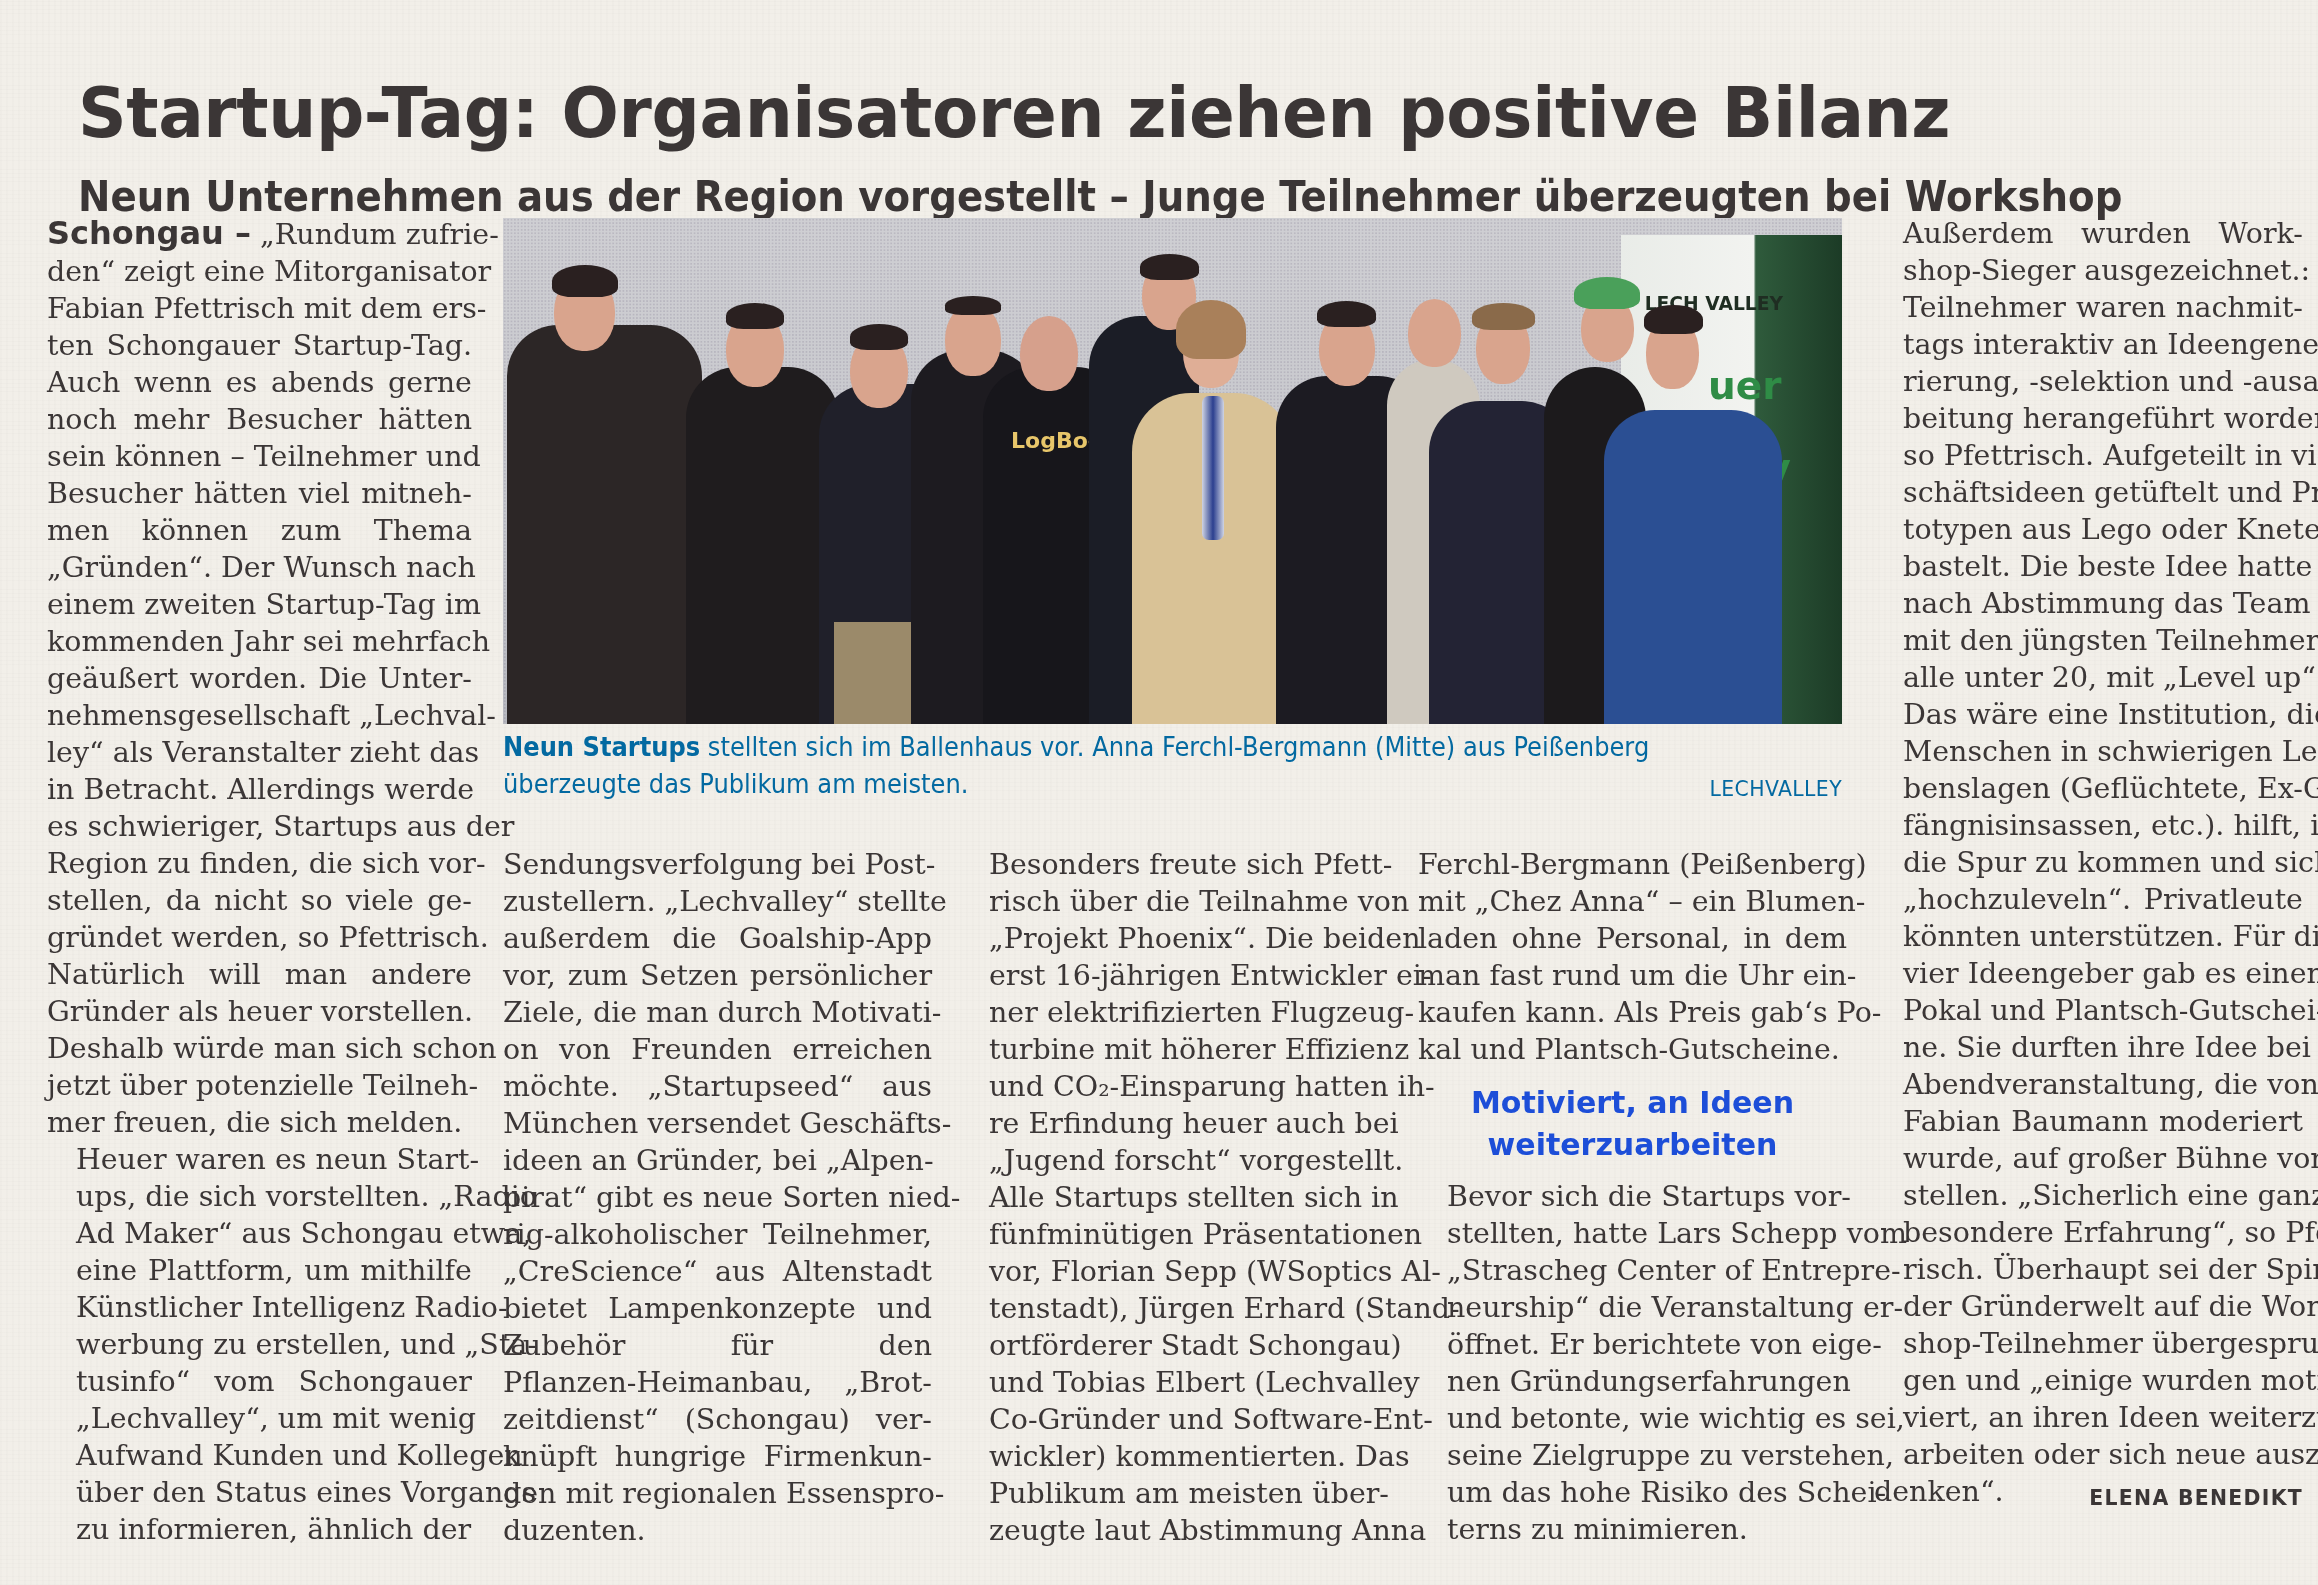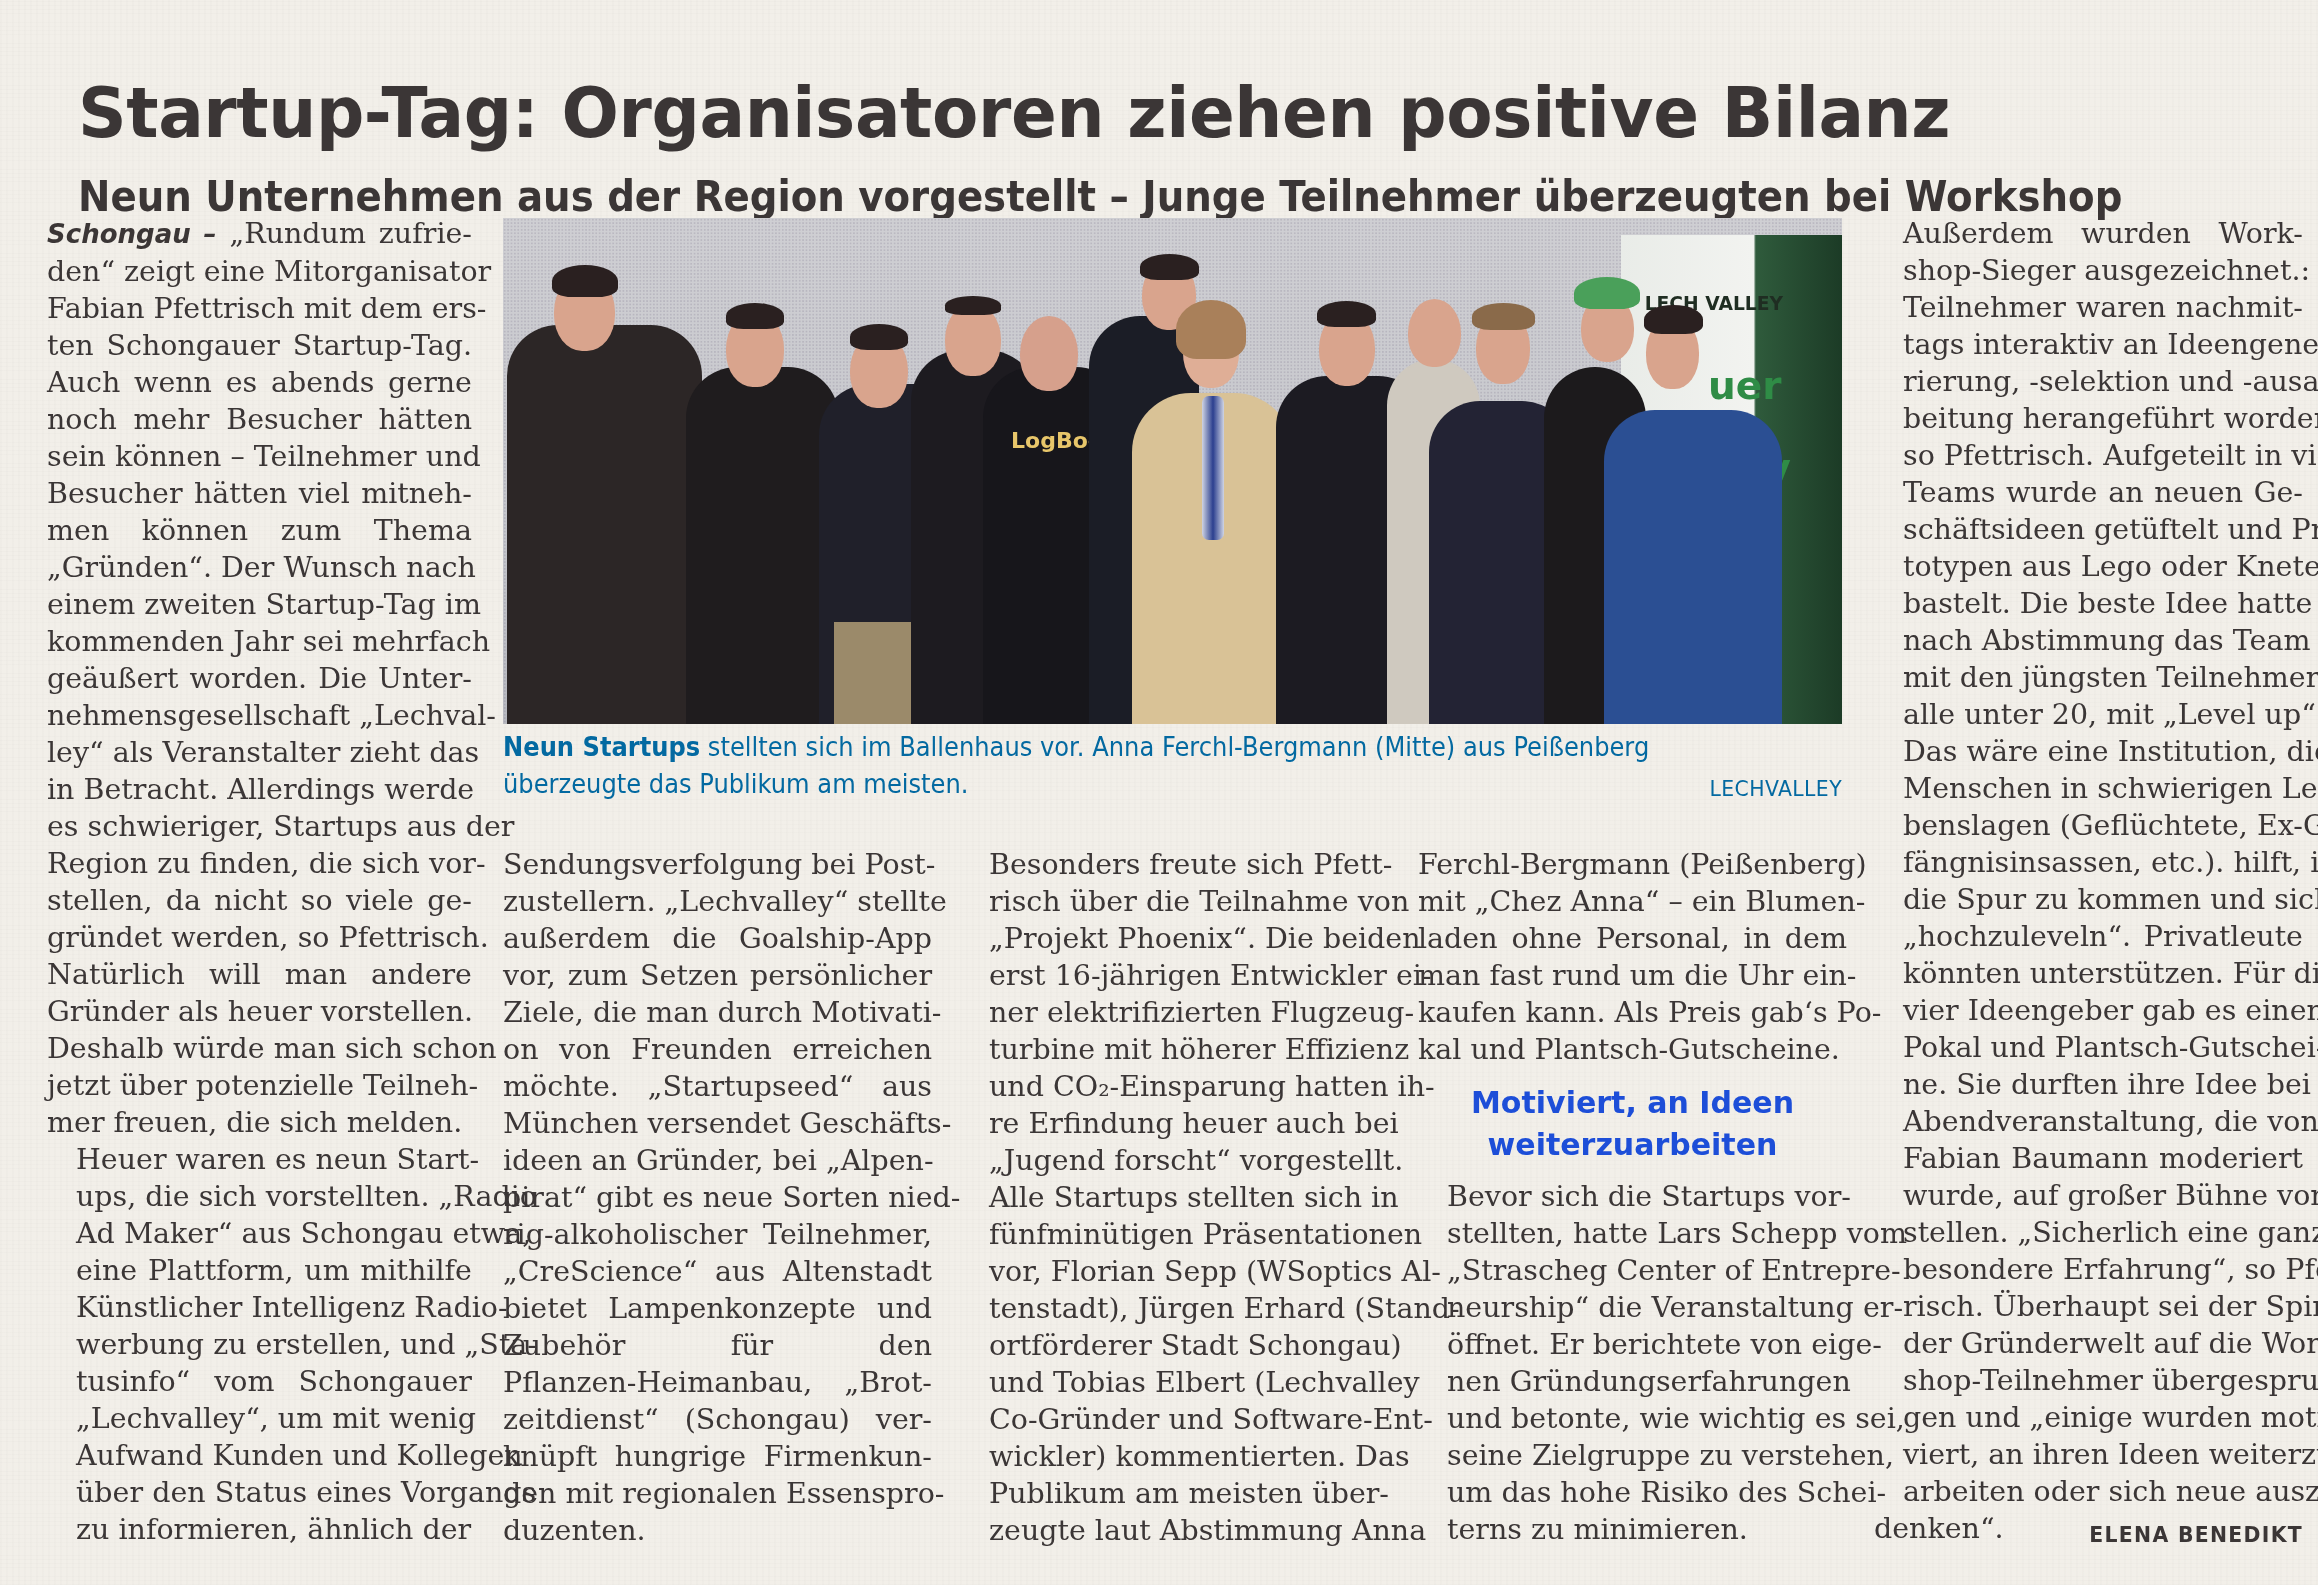--- a/index.html
+++ b/index.html
@@ -33,21 +33,21 @@
   .col {
     position:absolute;
     font-size:28.5px; line-height:37px;
     text-align:justify; hyphens:manual;
     color:#3b3636;
   }
   .col p { margin:0; }
   .col p.indent { text-indent:29px; }
   .col .line { display:block; text-align:justify; text-align-last:justify; white-space:nowrap; }
   .col .line.last { text-align-last:left; }
-  .dateline { font-family:"DejaVu Sans", "Liberation Sans", sans-serif; font-weight:bold; font-size:26px;font-style:italic; }
+  .dateline { font-family:"DejaVu Sans", "Liberation Sans", sans-serif; font-weight:bold; font-size:32px; }
   #col1 { left:47px;  top:215px;  width:425px; }
   #col2 { left:503px; top:846px;  width:429px; }
   #col3 { left:960px; top:846px; width:429px; }
   #col4 { left:1418px; top:846px; width:429px; }
   #col5 { left:1874px; top:215px; width:429px; }
 
   .photo {
     position:absolute; left:503px; top:218px; width:1339px; height:506px;
     overflow:hidden;
     background:linear-gradient(180deg, #cfcfd3 0%, #c6c7cc 60%, #b8b9bf 100%);
@@ -297,21 +297,20 @@
 
 <div class="col" id="col5">
   <p class="indent" id="col5p1">
       <span class="line">Außerdem wurden Work-</span>
       <span class="line">shop-Sieger ausgezeichnet.: 14</span>
       <span class="line">Teilnehmer waren nachmit-</span>
       <span class="line">tags interaktiv an Ideengene-</span>
       <span class="line">rierung, -selektion und -ausar-</span>
       <span class="line">beitung herangeführt worden,</span>
       <span class="line">so Pfettrisch. Aufgeteilt in vier</span>
-      <span class="line">Teams wurde an neuen Ge-</span>
       <span class="line">schäftsideen getüftelt und Pro-</span>
       <span class="line">totypen aus Lego oder Knete ge-</span>
       <span class="line">bastelt. Die beste Idee hatte</span>
       <span class="line">nach Abstimmung das Team</span>
       <span class="line">mit den jüngsten Teilnehmern,</span>
       <span class="line">alle unter 20, mit „Level up“.</span>
       <span class="line">Das wäre eine Institution, die</span>
       <span class="line">Menschen in schwierigen Le-</span>
       <span class="line">benslagen (Geflüchtete, Ex-Ge-</span>
       <span class="line">fängnisinsassen, etc.). hilft, in</span>

